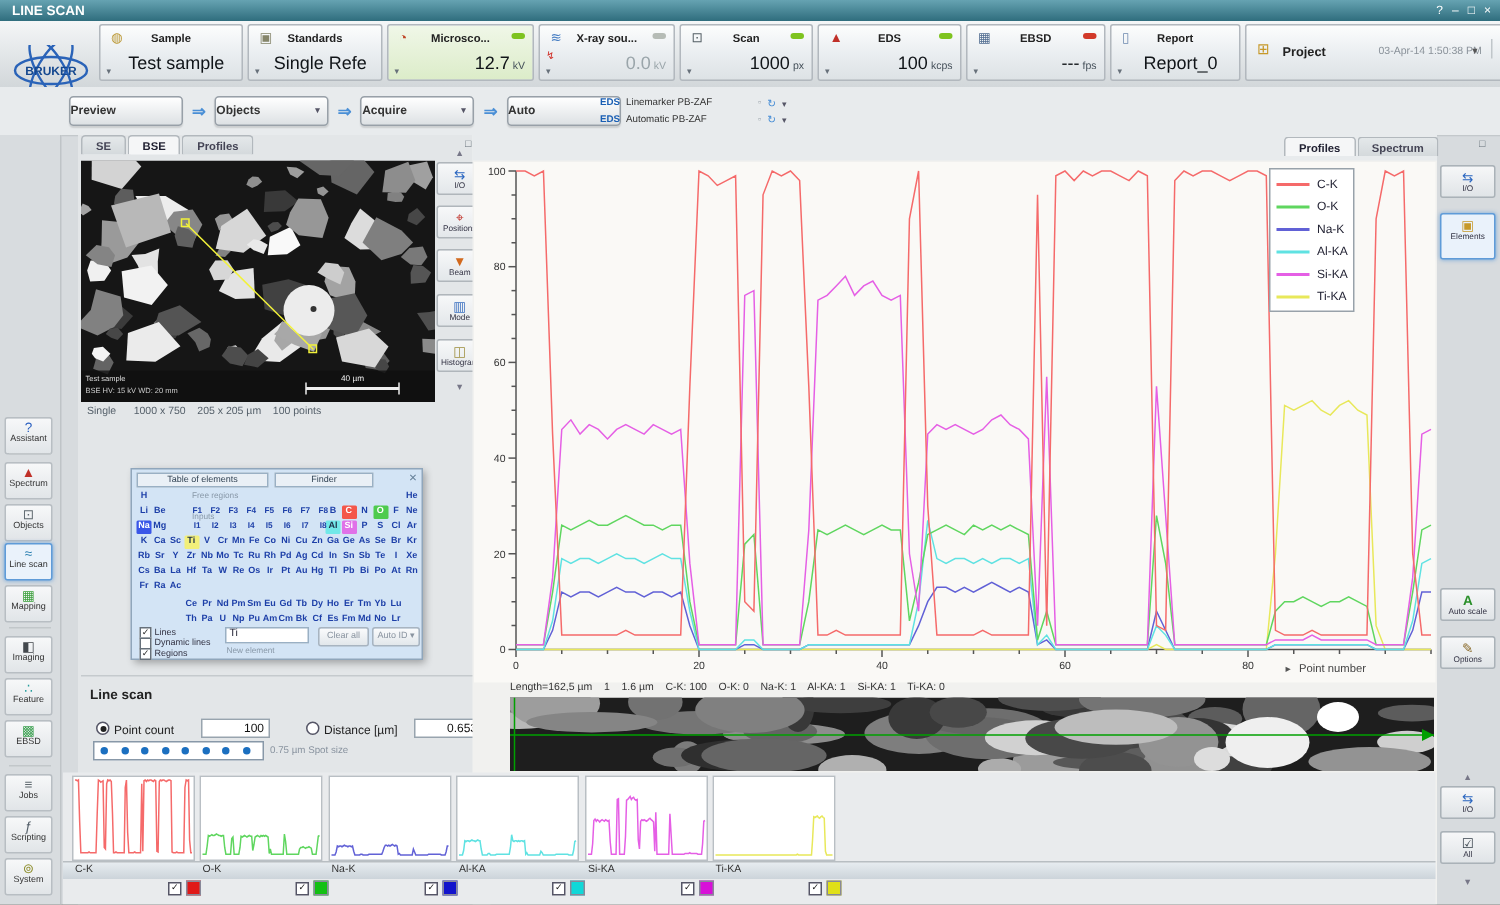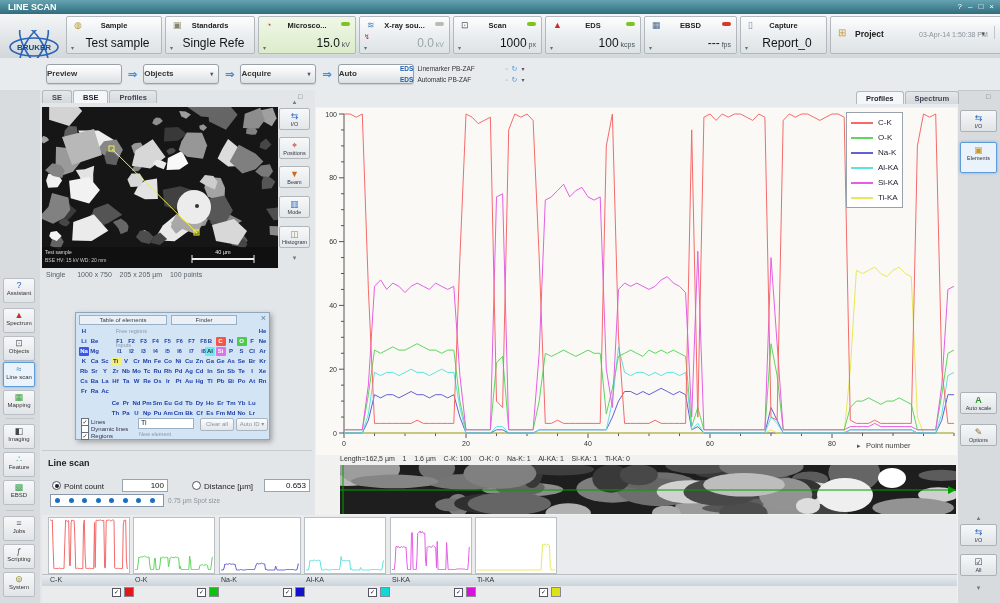--- a/index.html
+++ b/index.html
@@ -35,21 +35,21 @@
   #methods{position:absolute;left:400px;top:5px;}
   .mrow{display:flex;align-items:center;gap:4px;height:11px;}
   .mtag{color:#1a5fb4;font-weight:bold;font-size:6.5px;}
   .mname{font-size:6.5px;color:#333;width:84px;}
   .mico1{font-size:6px;color:#9aa2aa;}.mico2{font-size:7px;color:#4a8fd6;}.mico3{font-size:6px;color:#556;}
   .sidebar{position:absolute;left:0;top:90px;width:40px;height:513px;background:#d8dcdf;border-right:1px solid #bfc4c7;}
   .sideitem{position:absolute;left:3px;width:32px;height:25px;border:1px solid #b8bec3;border-radius:2px;background:linear-gradient(#f7f8f9,#e1e5e8);text-align:center;font-size:6px;color:#333;box-sizing:border-box;padding-top:1px;}
   .sideitem.active{border-color:#5f9bd8;box-shadow:0 0 3px rgba(95,155,216,.8);background:#eaf2fb;}
   .sideitem .ic{display:block;font-size:9px;line-height:10px;}
   .sidesep{position:absolute;left:6px;width:28px;height:1px;background:#c2c7ca;}
-  .leftpanel{position:absolute;left:40px;top:90px;width:275px;height:513px;background:#e3e6e8;}
+  .leftpanel{position:absolute;left:52px;top:90px;width:275px;height:513px;background:#e3e6e8;}
   .tabsrow{position:absolute;display:flex;}
   .tab{padding:2px 9px 1px;font-size:7.5px;font-weight:bold;color:#445;background:linear-gradient(#e4e8ea,#d4d9dc);border:1px solid #b2b8bd;border-bottom:none;border-radius:3px 3px 0 0;margin-right:1px;}
   .tab.active{background:#f5f6f7;color:#223;}
   .collapse{position:absolute;font-size:7px;color:#66707a;}
   .itoolcol{position:absolute;left:239px;top:18px;width:32px;}
   .itool{position:absolute;left:0;width:31px;border:1px solid #b0b6bb;border-radius:2px;background:linear-gradient(#f7f8f9,#e3e7ea);text-align:center;font-size:5.5px;color:#334;padding:2px 0;box-sizing:border-box;}
   .itool .ic{display:block;font-size:9px;line-height:10px;}
   .ichev{position:absolute;left:0;width:31px;text-align:center;font-size:7px;color:#778;}
   .infoline{position:absolute;left:6px;top:181px;font-size:7px;color:#55606a;white-space:pre;}
   .ptable{position:absolute;left:35px;top:222px;width:193px;height:126px;background:#d3e4f5;border:1px solid #90a6bb;box-shadow:2px 2px 5px rgba(0,0,0,.3);}
@@ -117,21 +117,21 @@
           <span class="p-icon" style="color: rgb(133, 133, 106);">▣</span>
           <span class="p-label">Standards</span>
           <span class="p-chev">▾</span>
           <div class="p-vrow center"><span class="p-value">Single Refe</span></div>
         </div>
         <div class="panel green" style="width: 98px;">
           <span class="p-icon" style="color: rgb(191, 69, 39);">◔</span>
           <span class="p-label">Microsco...</span>
           <span class="p-led" style="background: rgb(126, 195, 31);"></span>
           <span class="p-chev">▾</span>
-          <div class="p-vrow"><span class="p-value">15.0</span><span class="p-unit">kV</span></div>
+          <div class="p-vrow"><span class="p-value">12.7</span><span class="p-unit">kV</span></div>
         </div>
         <div class="panel dis" style="width: 91px;">
           <span class="p-icon" style="color: rgb(74, 128, 196);">≋</span>
           <span class="p-label">X-ray sou...</span>
           <span class="p-led" style="background: rgb(182, 188, 182);"></span>
           <span class="p-chev">▾</span>
           <span class="p-flash" style="color: rgb(208, 48, 40);">↯</span>
           <div class="p-vrow"><span class="p-value">0.0</span><span class="p-unit">kV</span></div>
         </div>
         <div class="panel" style="width: 89px;">
@@ -150,21 +150,21 @@
         </div>
         <div class="panel" style="width: 93px;">
           <span class="p-icon" style="color: rgb(79, 107, 143);">▦</span>
           <span class="p-label">EBSD</span>
           <span class="p-led" style="background: rgb(210, 58, 42);"></span>
           <span class="p-chev">▾</span>
           <div class="p-vrow"><span class="p-value">---</span><span class="p-unit">fps</span></div>
         </div>
         <div class="panel" style="width: 87px;">
           <span class="p-icon" style="color: rgb(112, 139, 176);">▯</span>
-          <span class="p-label">Capture</span>
+          <span class="p-label">Report</span>
           <span class="p-chev">▾</span>
           <div class="p-vrow center"><span class="p-value">Report_0</span></div>
         </div>
         <div class="panel proj" style="width: 186px;">
           <span class="proj-icon" style="color: rgb(199, 153, 42);">⊞</span>
           <span class="p-label">Project</span>
           <span class="proj-value">03-Apr-14 1:50:38 PM</span>
           <span class="proj-dd">▾</span>
           <span class="proj-swap">⇆</span>
         </div>

